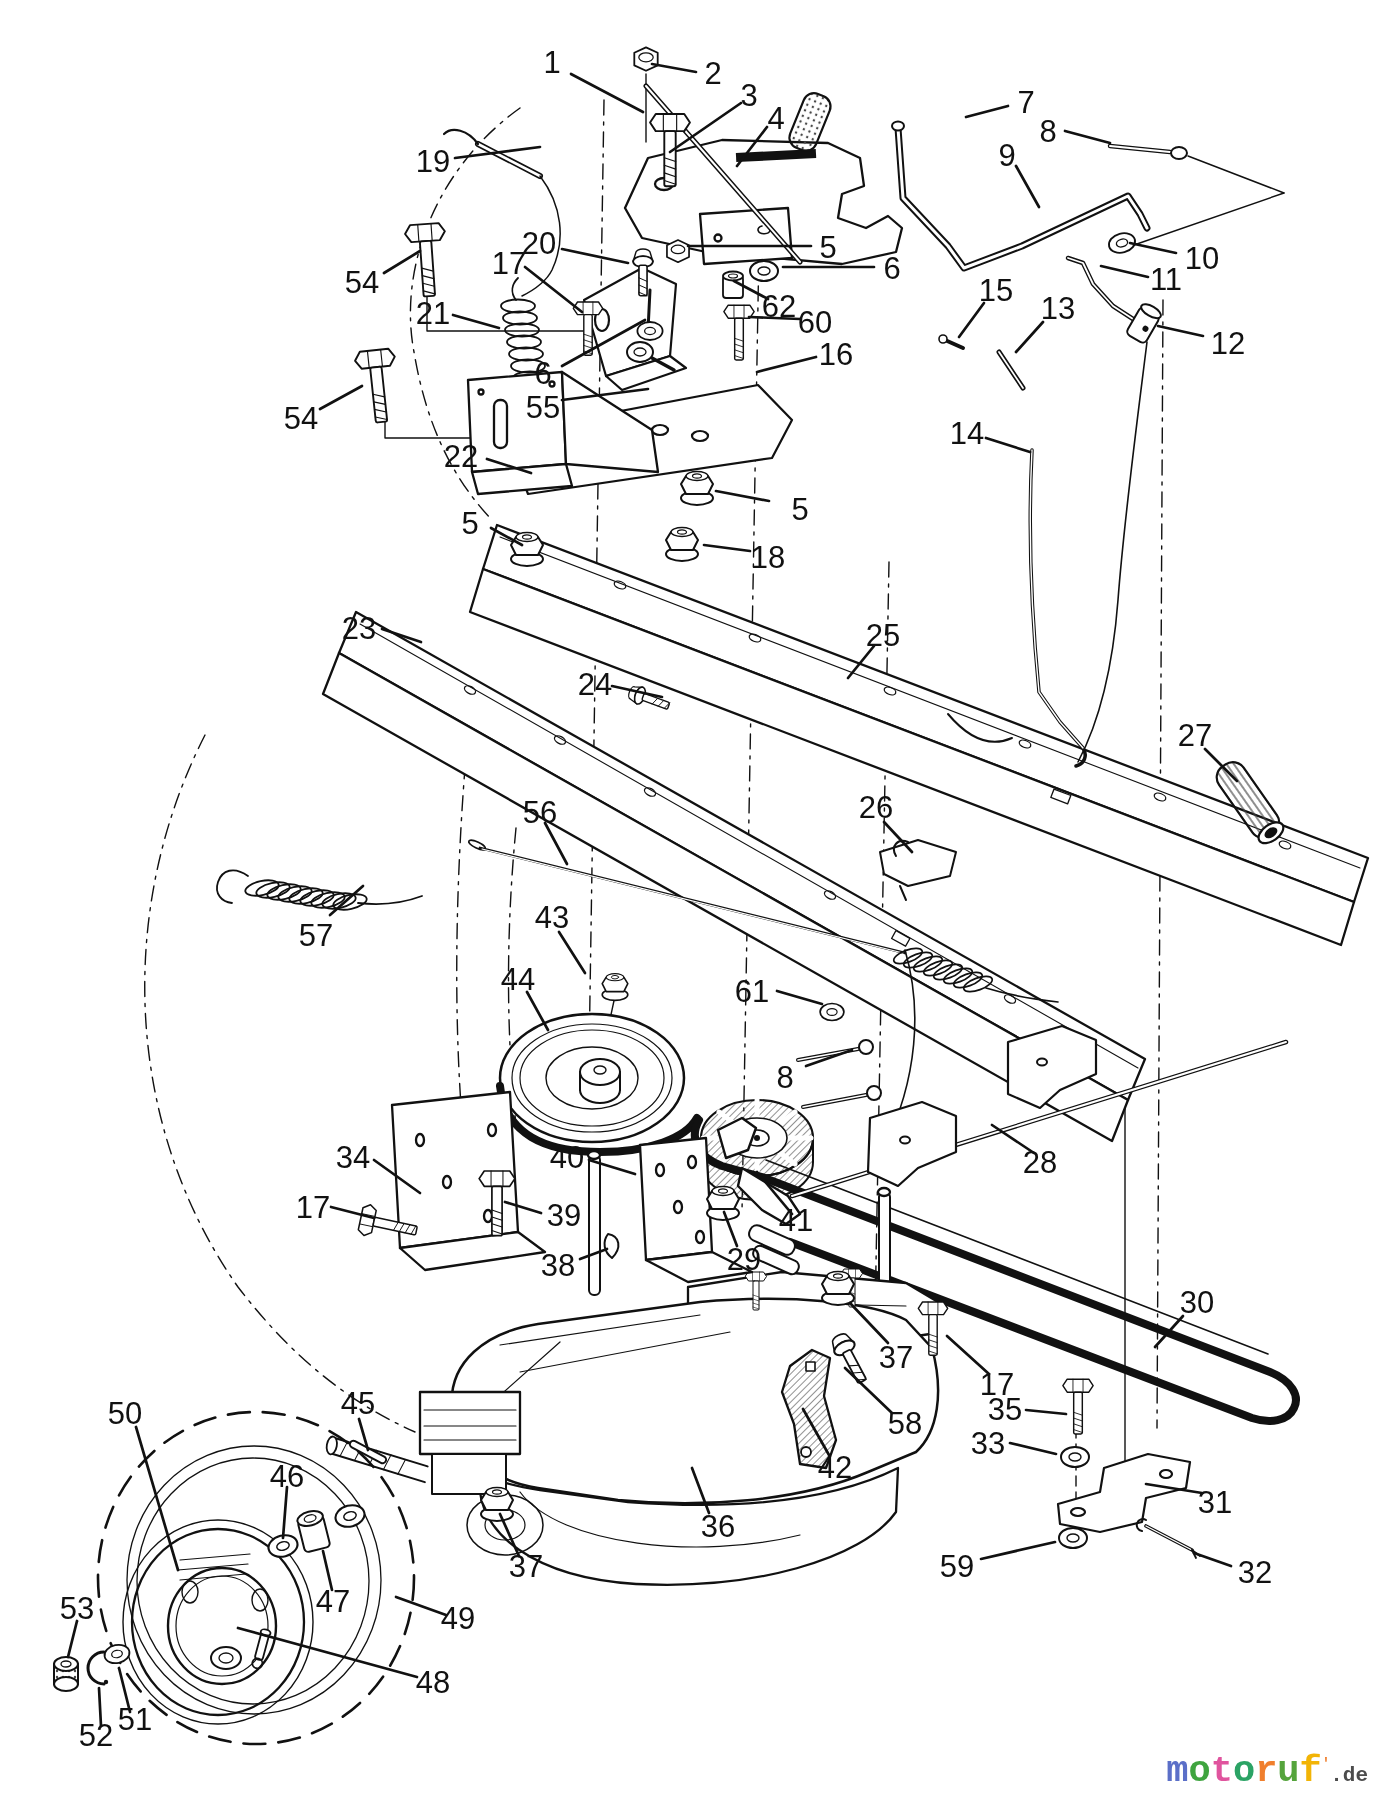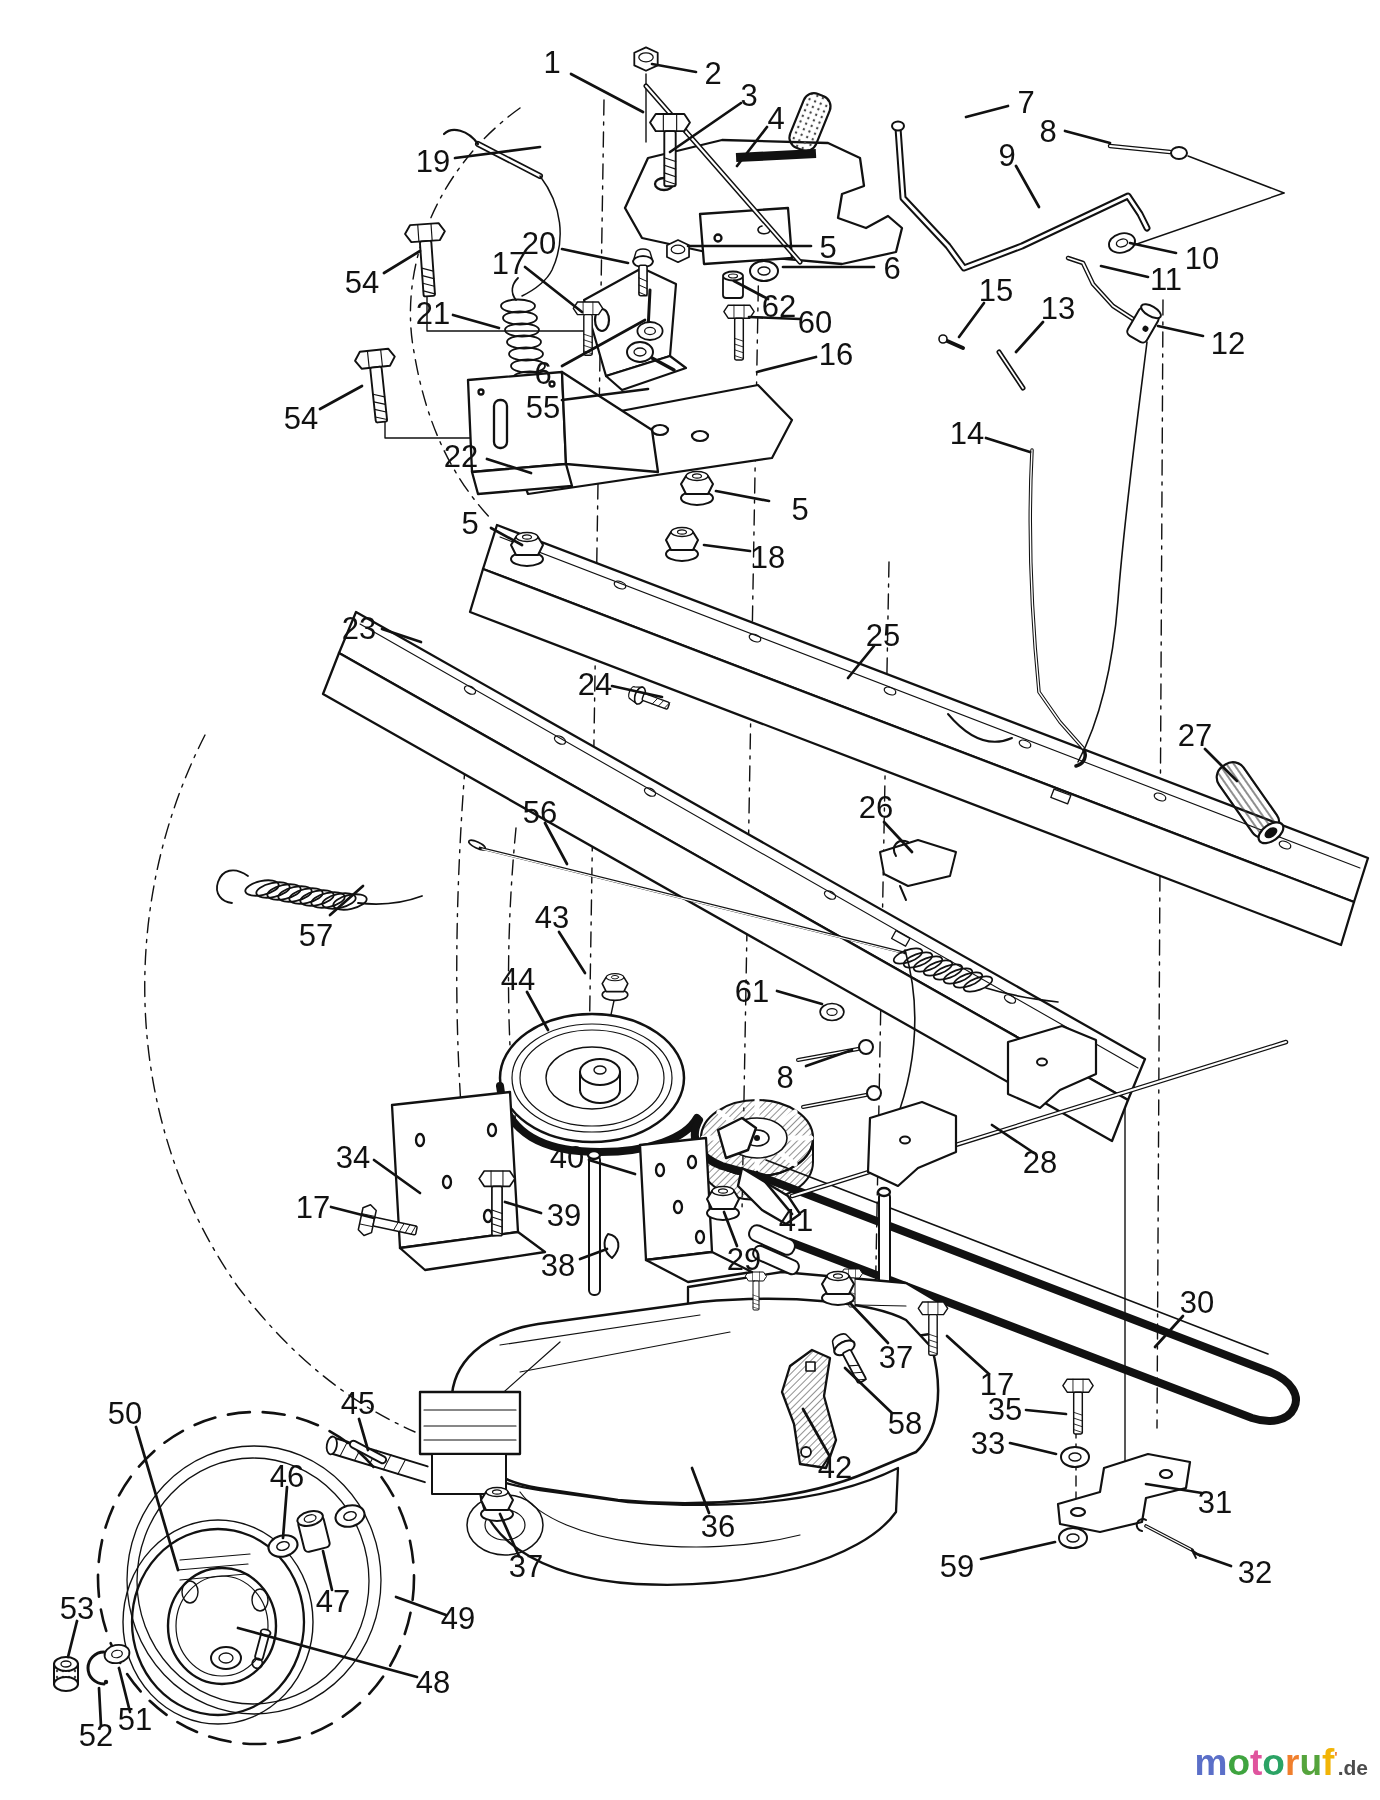--- a/index.html
+++ b/index.html
@@ -4,22 +4,22 @@
 <style>
   html,body{margin:0;padding:0;background:#fff;}
   .stage{position:relative;width:1380px;height:1800px;background:#fff;overflow:hidden;
          font-family:"Liberation Sans",sans-serif;}
   svg.layer{position:absolute;left:0;top:0;}
   #art{z-index:1;}
   #overlay{z-index:3;}
   #art *{vector-effect:none;}
   .callout{font:400 31px "Liberation Sans",sans-serif;fill:#111;text-anchor:middle;}
   .leader{stroke:#111;stroke-width:2.7;stroke-linecap:round;}
-  .logo{position:absolute;right:12px;bottom:16px;z-index:4;
-        font-family:Liberation Sans, sans-serif;font-weight:bold;
+  .logo{position:absolute;right:12px;bottom:8px;z-index:4;
+        font-family:Liberation Mono, monospace;font-weight:bold;
         font-size:37px;letter-spacing:0px;white-space:nowrap;}
   .logo .suffix{font-size:21px;font-weight:bold;}
   .logo .sup{font-size:14px;vertical-align:super;}
 </style>
 </head>
 <body>
 
 <div class="stage">
 
 <svg id="art" class="layer" width="1380" height="1800" viewBox="0 0 1380 1800" fill="none" stroke="#111" stroke-width="2" stroke-linecap="round" stroke-linejoin="round">

